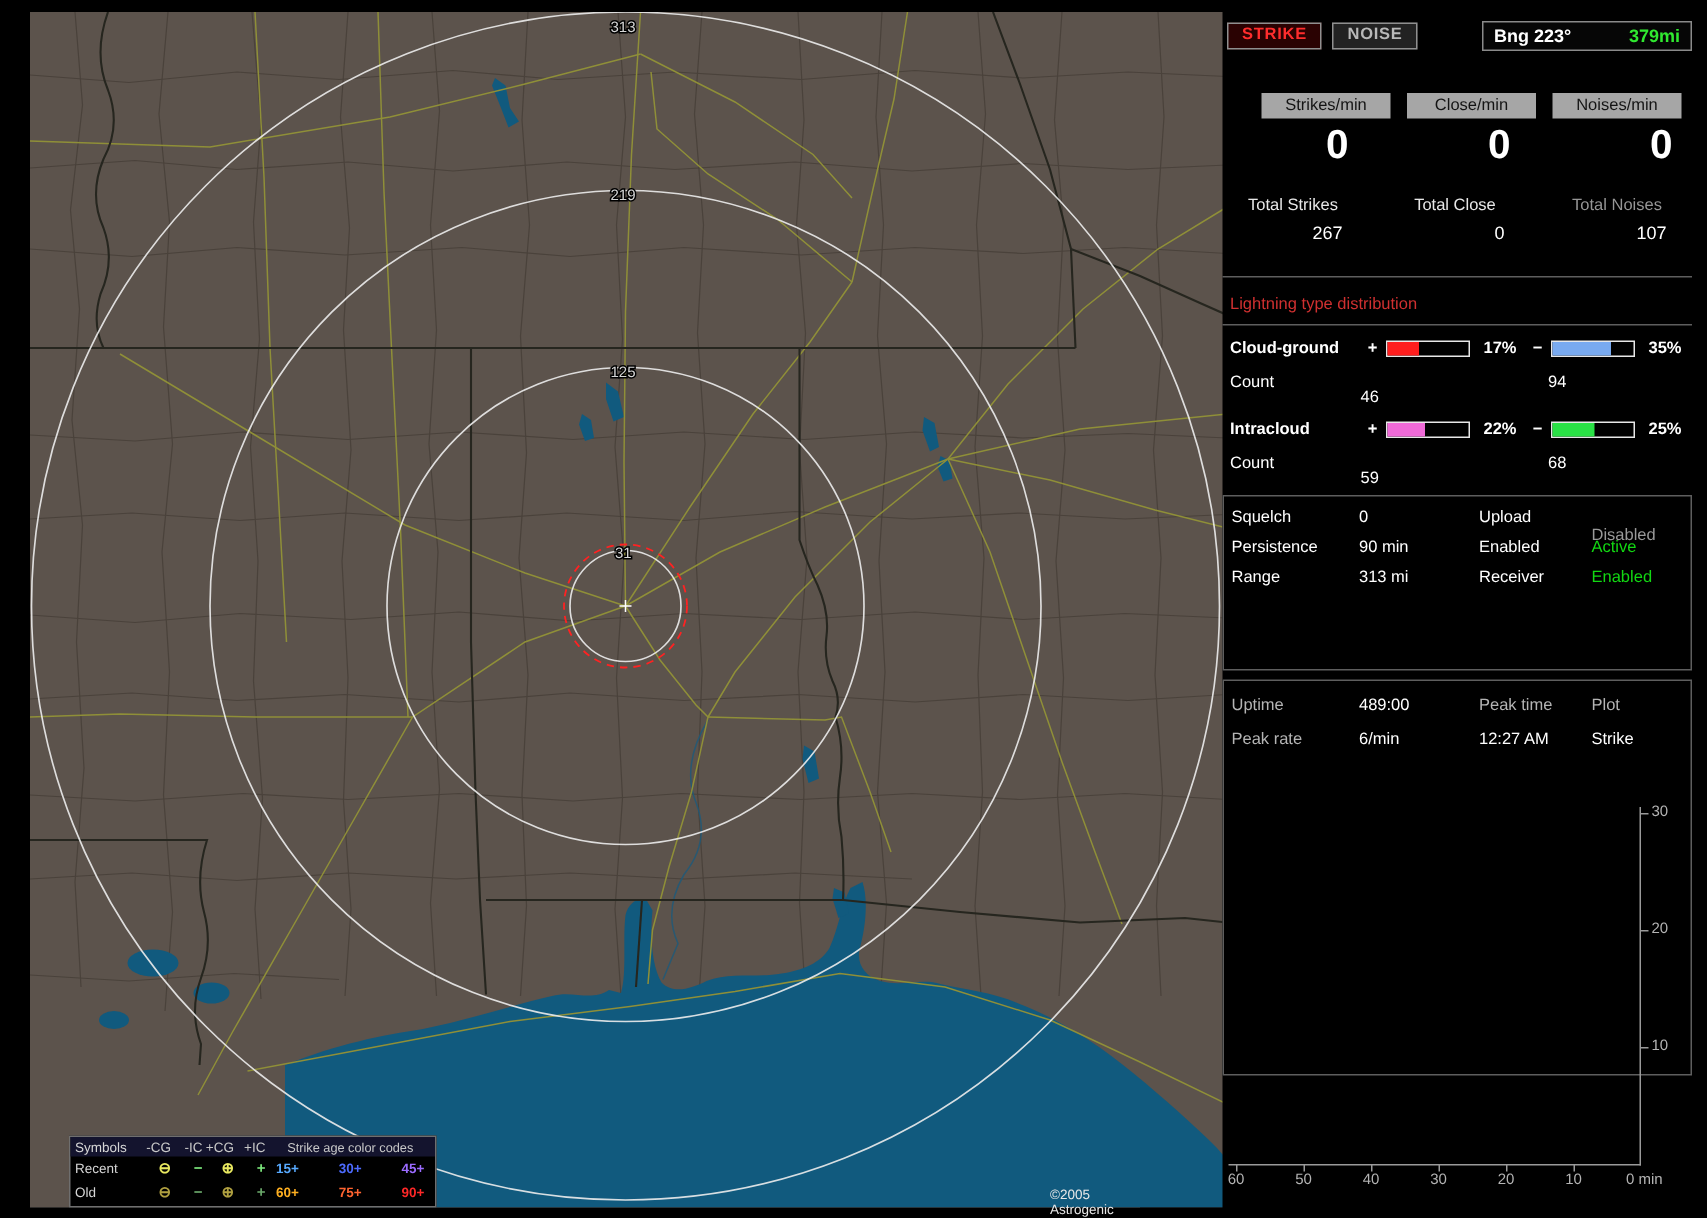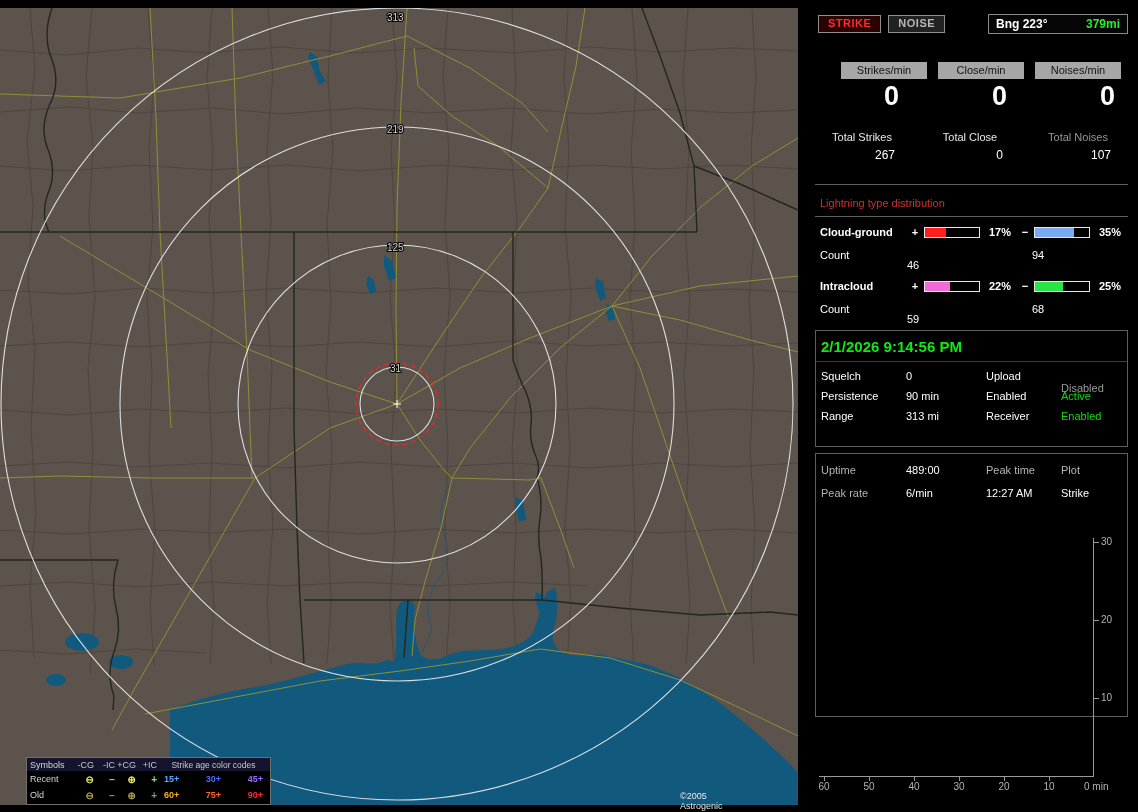--- a/index.html
+++ b/index.html
@@ -2,21 +2,21 @@
 <html><head>
 <meta charset="utf-8">
 <style>
   * { box-sizing: border-box; }
   body {
     margin: 0; width: 1138px; height: 812px; background: #000;
     font-family: "Liberation Sans", sans-serif; position: relative;
     overflow: hidden; color: #fff;
   }
   
-  .map-panel { position: absolute; left: 0; top: 8px; width: 740px; height: 797px; background: #404040; }
+  .map-panel { position: absolute; left: 20px; top: 8px; width: 740px; height: 797px; background: #404040; }
   .map-panel svg { display: block; }
   .copyright { position: absolute; left: 680px; top: 783px; font-size: 9px; color: #e8e8e8; }
   
   .legend { position: absolute; left: 2px; top: 749px; width: 245px; height: 48px; background: #000; border: 1px solid #6f6f6f; font-size: 9px; margin-left: 24px; }
   .legend-row { display: flex; align-items: center; height: 16px; }
   .legend-row.header { height: 13px; background: #14142e; color: #c8c8c8; }
   .lg-name { width: 46px; padding-left: 3px; color: #d6d6d6; }
   .lg-sym { width: 21px; text-align: right; font-weight: bold; font-size: 10px; }
   .legend-row.header .lg-sym { font-size: 9px; font-weight: normal; }
   .lg-ages { flex: 1; display: flex; justify-content: space-between; padding: 0 7px; font-weight: bold; }
@@ -284,21 +284,20 @@
       </span>
     <span class="pct">25%</span>
   </div>
   <div class="count-row count-row2">
     <span class="count-label">Count</span>
     <span class="count-plus">59</span>
     <span class="count-minus">68</span>
   </div>
 
   <div class="info-box">
-    <div class="datetime" style="color: rgb(18, 232, 18);">2/1/2026 9:14:56 PM</div>
     <div class="rows-block">
       <div class="info-row">
         <span class="c1 val">Squelch</span>
         <span class="c2 val">0</span>
         <span class="c3 val">Upload</span>
         <span class="c4" style="color: rgb(154, 154, 154); margin-top: 24px;">Disabled</span>
       </div>
       <div class="info-row">
         <span class="c1 val">Persistence</span>
         <span class="c2 val">90 min</span>

